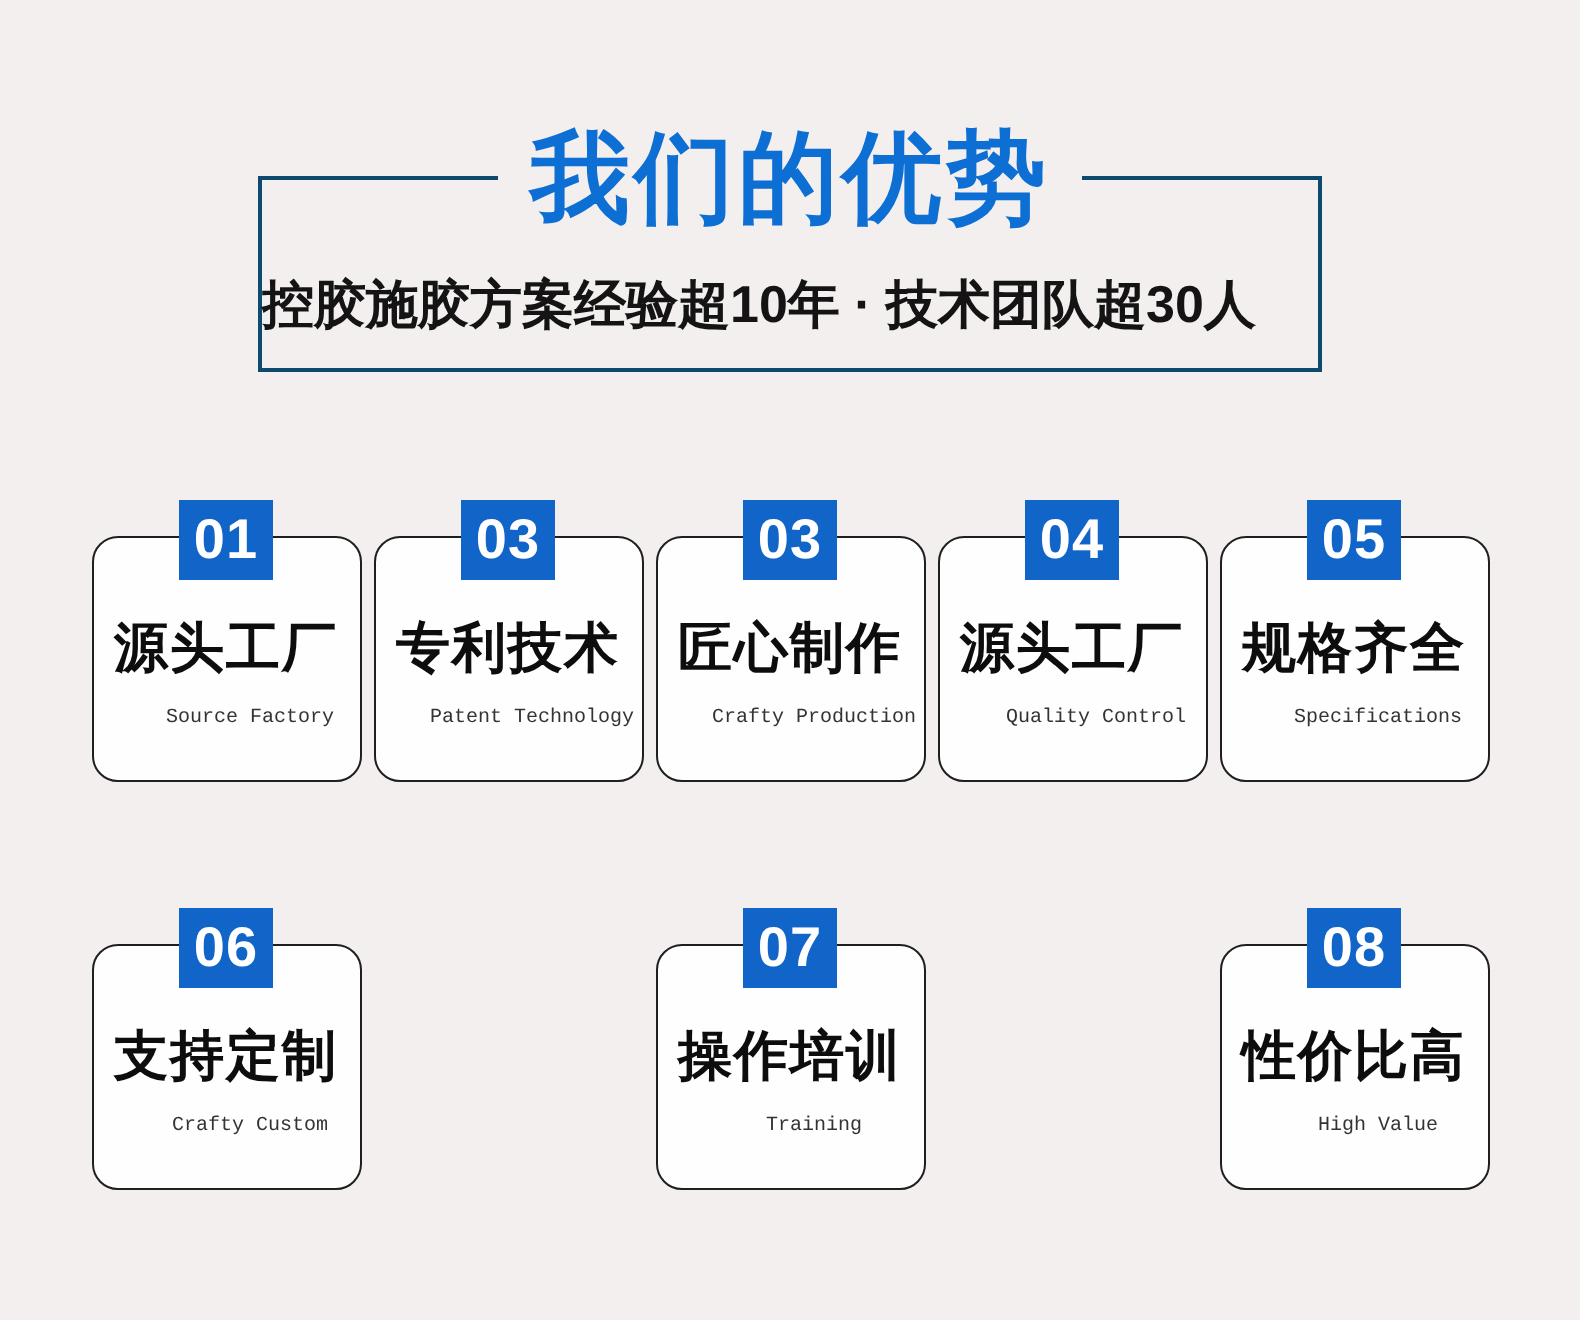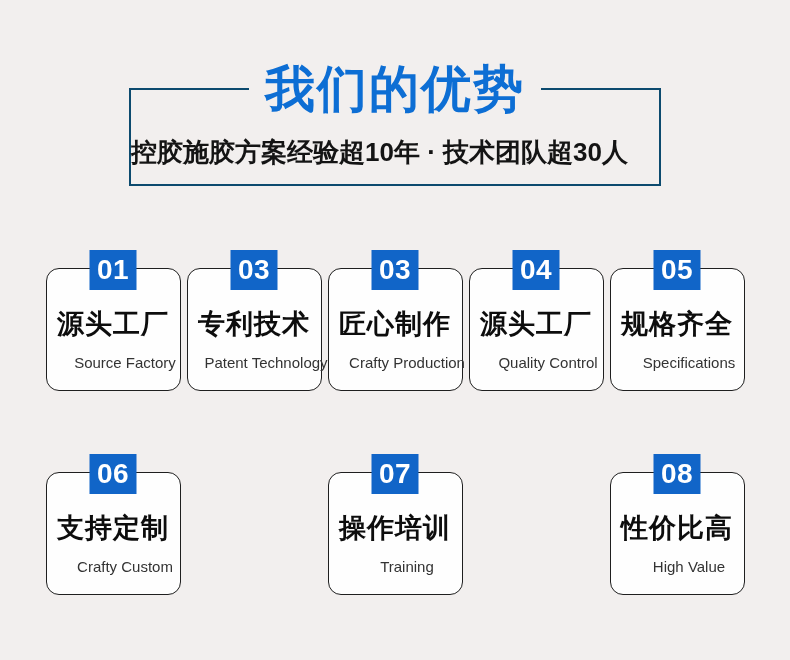--- a/index.html
+++ b/index.html
@@ -83,22 +83,22 @@
     font-family: "Liberation Serif", "DejaVu Serif", serif;
     font-weight: bold;
     font-size: 27px;
     line-height: 30px;
     color: #0d0d0d;
     letter-spacing: 1px;
     white-space: nowrap;
   }
   .card-sub {
     margin-top: 15px;
-    font-family: Liberation Sans, sans-serif;
-    font-size: 15px;
+    font-family: Liberation Mono, monospace;
+    font-size: 10px;
     color: #333333;
     white-space: nowrap;
     margin-left: 24px;
   }
 </style>
 </head>
 <body>
 
 <div class="page">
 

